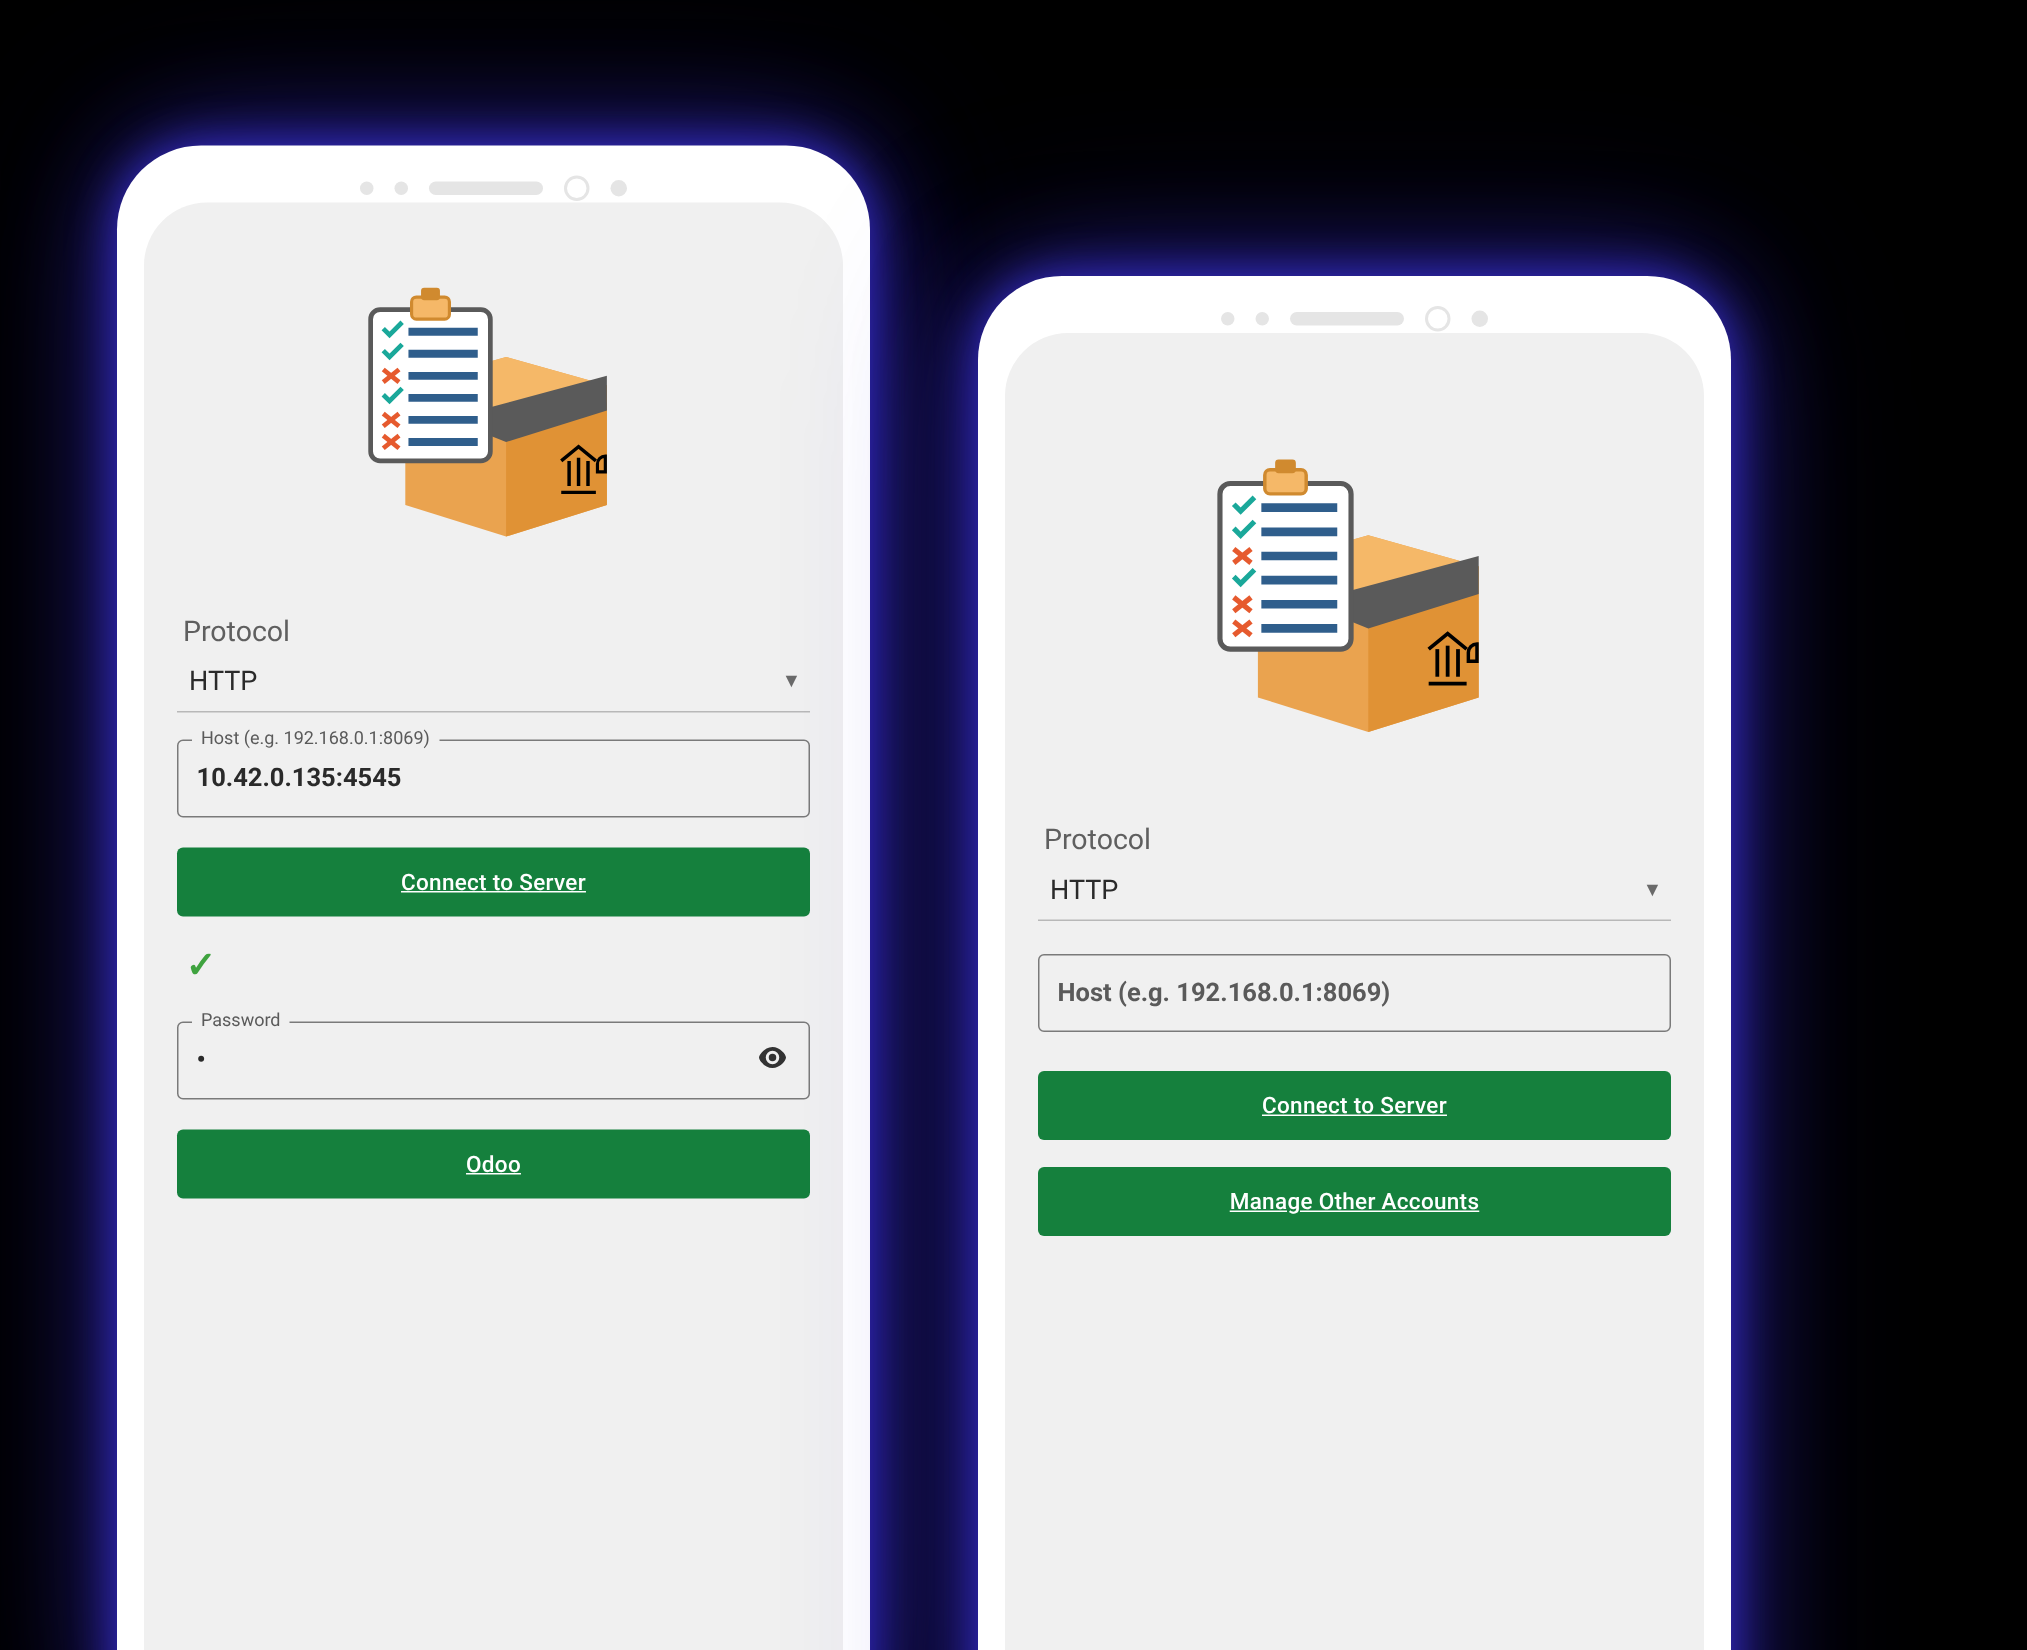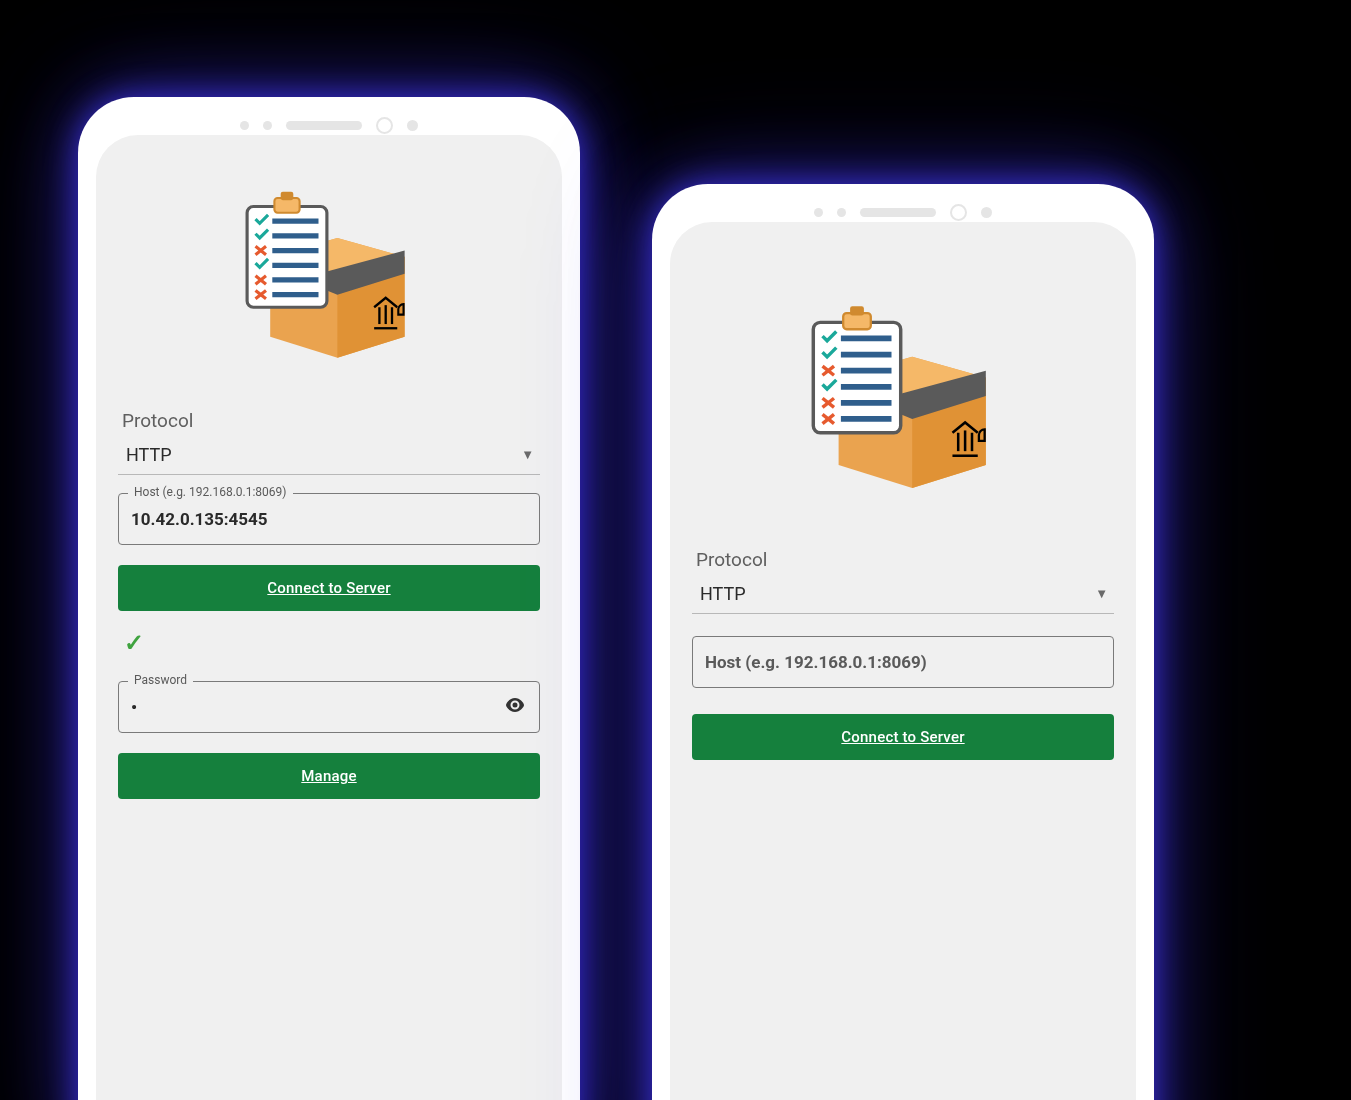--- a/index.html
+++ b/index.html
@@ -236,21 +236,21 @@
         <div class="box">
           <span>•</span>
           <span class="eye">
             <svg width="24" height="24" viewBox="0 0 24 24" fill="#333">
                 <path d="M12 5c-5 0-9 5-9 7s4 7 9 7 9-5 9-7-4-7-9-7zm0 11.5A4.5 4.5 0 1 1 16.5 12 4.51 4.51 0 0 1 12 16.5zm0-7A2.5 2.5 0 1 0 14.5 12 2.5 2.5 0 0 0 12 9.5z"></path>
               </svg>
           </span>
         </div>
       </div>
 
-      <div class="btn">Manage</div>
+      <div class="btn">Odoo</div>
     </div>
   </div>
 </div>
 
 <div class="phone phone-right">
   <div class="notch">
     <span class="dot"></span>
       <span class="dot"></span>
       <span class="slot"></span>
       <span class="ring"></span>
@@ -270,15 +270,16 @@
         <span class="arrow">▼</span>
       </div>
 
       <div class="field" style="margin-top:22px">
         <div class="box empty" style="color:#5a5a5a">
           <span>Host (e.g. 192.168.0.1:8069)</span>
         </div>
       </div>
 
       <div class="btn" style="margin-top:26px">Connect to Server</div>
+      <div class="btn">Manage Other Accounts</div>
     </div>
   </div>
 </div>
 
 </body></html>

